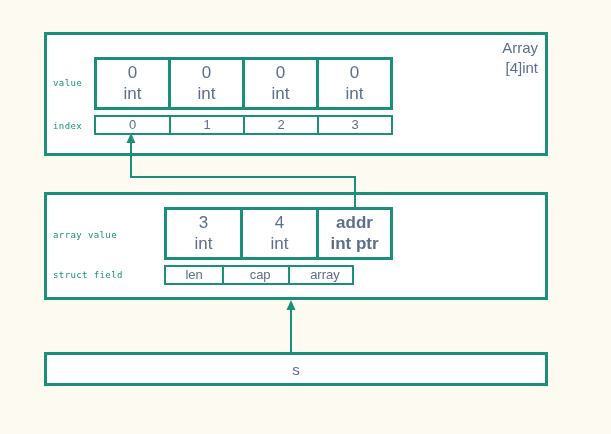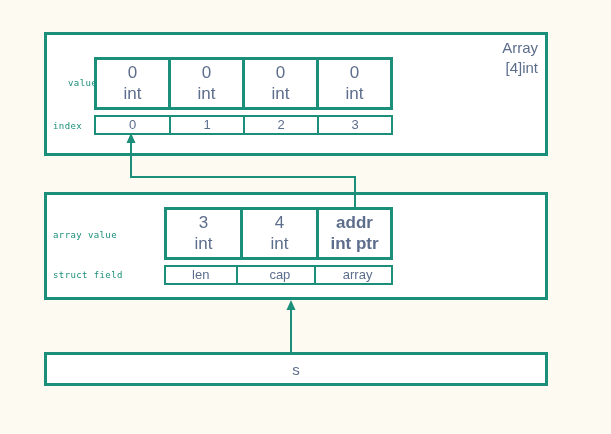--- a/index.html
+++ b/index.html
@@ -110,21 +110,21 @@
 
 <div id="stage">
 
   <div class="panel" style="left:44px; top:32px; width:504px; height:124px;"></div>
 
   <div class="caption" style="left:398px; top:38px; width:140px;">
     <span>Array</span>
     <span class="l2">[4]int</span>
   </div>
 
-  <div class="rowlabel" style="left:53px; top:78px;margin-left:15px;">value</div>
+  <div class="rowlabel" style="left:53px; top:78px;">value</div>
   <div class="rowlabel" style="left:53px; top:112px;margin-top:9px;">index</div>
 
   <div class="cellrow value-row" style="left:94px; top:57px; width:299px; height:53px;">
     <div class="cell" style="width:74px;">
       <span>0</span>
       <span>int</span>
     </div>
     <div class="cell" style="width:74px;">
       <span>0</span>
       <span>int</span>
@@ -168,21 +168,21 @@
     <div class="cell" style="width:76px;">
       <span>4</span>
       <span>int</span>
     </div>
     <div class="cell" style="width:71px;font-weight:bold;">
       <span>addr</span>
       <span>int ptr</span>
     </div>
   </div>
 
-  <div class="cellrow idx-row" style="left:164px; top:265px; width:229px; height:20px;gap:8px;">
+  <div class="cellrow idx-row" style="left:164px; top:265px; width:190px; height:20px;gap:8px;">
     <div class="cell" style="width:77px;">
       <span>len</span>
     </div>
     <div class="cell" style="width:76px;">
       <span>cap</span>
     </div>
     <div class="cell" style="width:72px;">
       <span>array</span>
     </div>
   </div>

